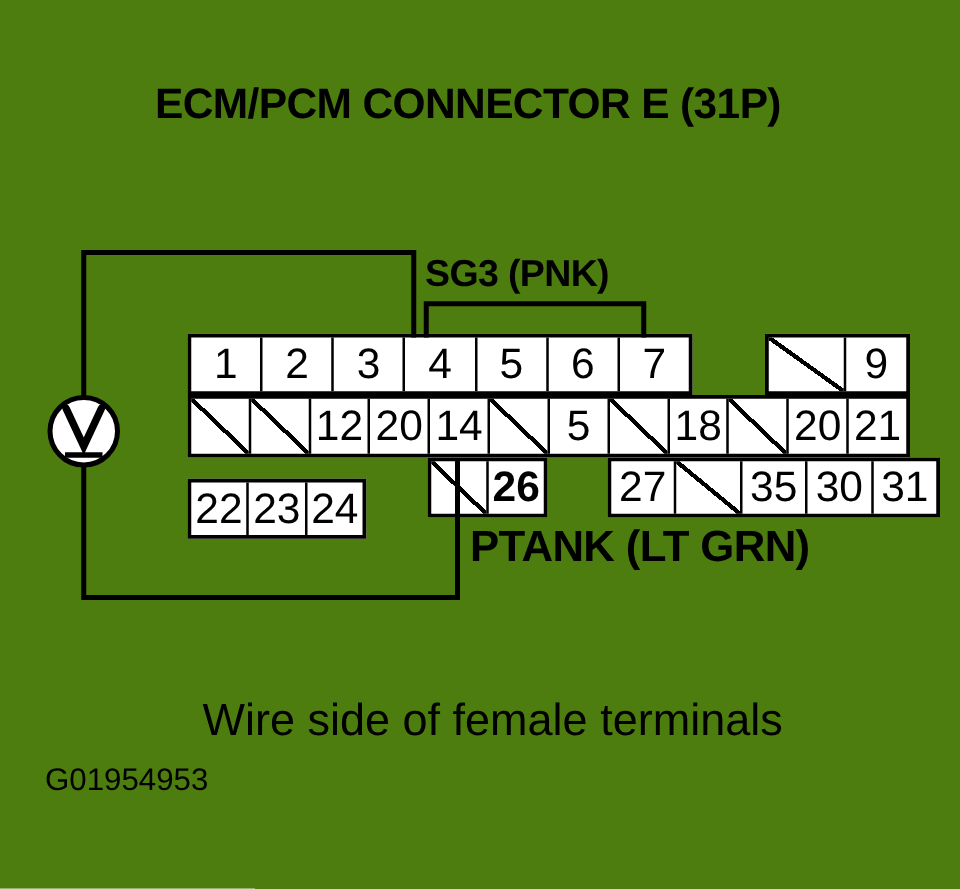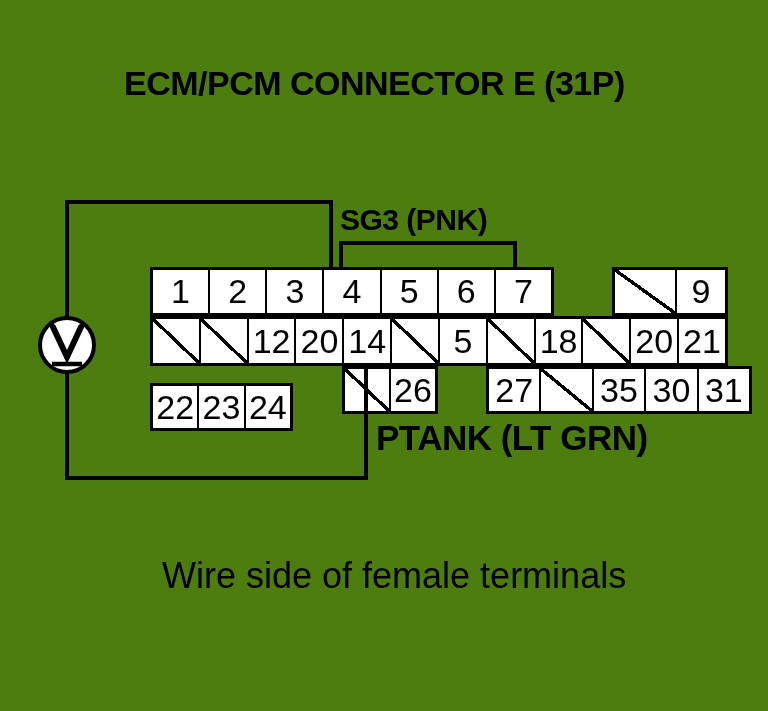--- a/index.html
+++ b/index.html
@@ -66,21 +66,21 @@
         <div class="cell">18</div>
         <div class="cell slash"></div>
         <div class="cell">20</div>
         <div class="cell">21</div>
       </div>
       <div class="block" style="left: 150px; top: 383px; width: 143px; height: 48px;">
         <div class="cell">22</div>
         <div class="cell">23</div>
         <div class="cell">24</div>
       </div>
-      <div class="block" style="left: 342px; top: 366px; width: 96px; height: 48px;">
+      <div class="block" style="left: 342px; top: 366px; width: 96px; height: 48px; font-weight: bold;">
         <div class="cell slash"></div>
         <div class="cell">26</div>
       </div>
       <div class="block" style="left: 486px; top: 366px; width: 266px; height: 48px;">
         <div class="cell">27</div>
         <div class="cell slash"></div>
         <div class="cell">35</div>
         <div class="cell">30</div>
         <div class="cell">31</div>
       </div>
@@ -97,14 +97,15 @@
     <g>
       <circle cx="67" cy="345" r="27" fill="#fff" stroke="#000" stroke-width="4"></circle>
       <path d="M 53 327 L 67 357 L 81 327" fill="none" stroke="#000" stroke-width="6" stroke-linecap="round"></path>
       <line x1="52" y1="364" x2="82" y2="364" stroke="#000" stroke-width="4.5"></line>
     </g>
   </svg>
 
   <div class="txt bold sg3-label">SG3 (PNK)</div>
   <div class="txt bold ptank-label">PTANK (LT GRN)</div>
   <div class="txt caption">Wire side of female terminals</div>
+  <div class="txt figure-id">G01954953</div>
 
 </div>
 
 </body></html>

